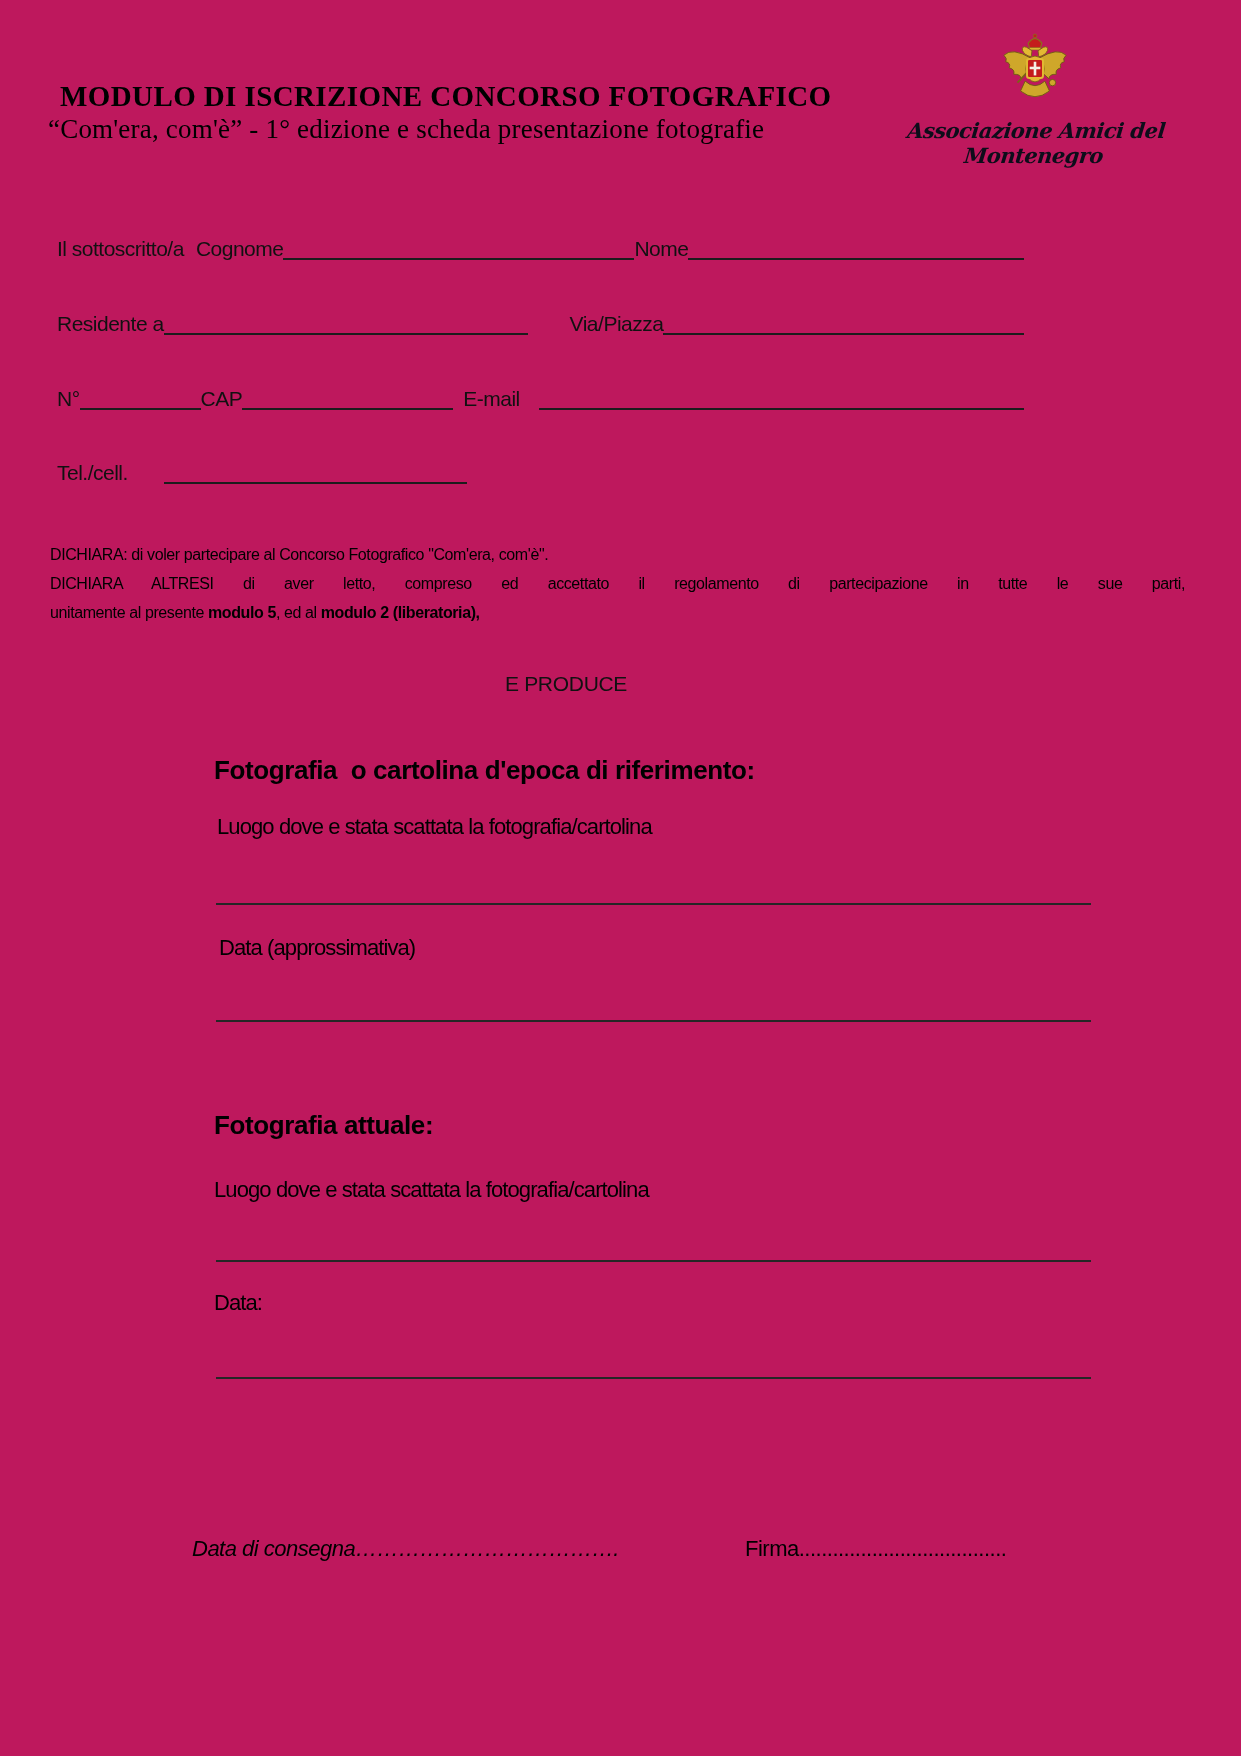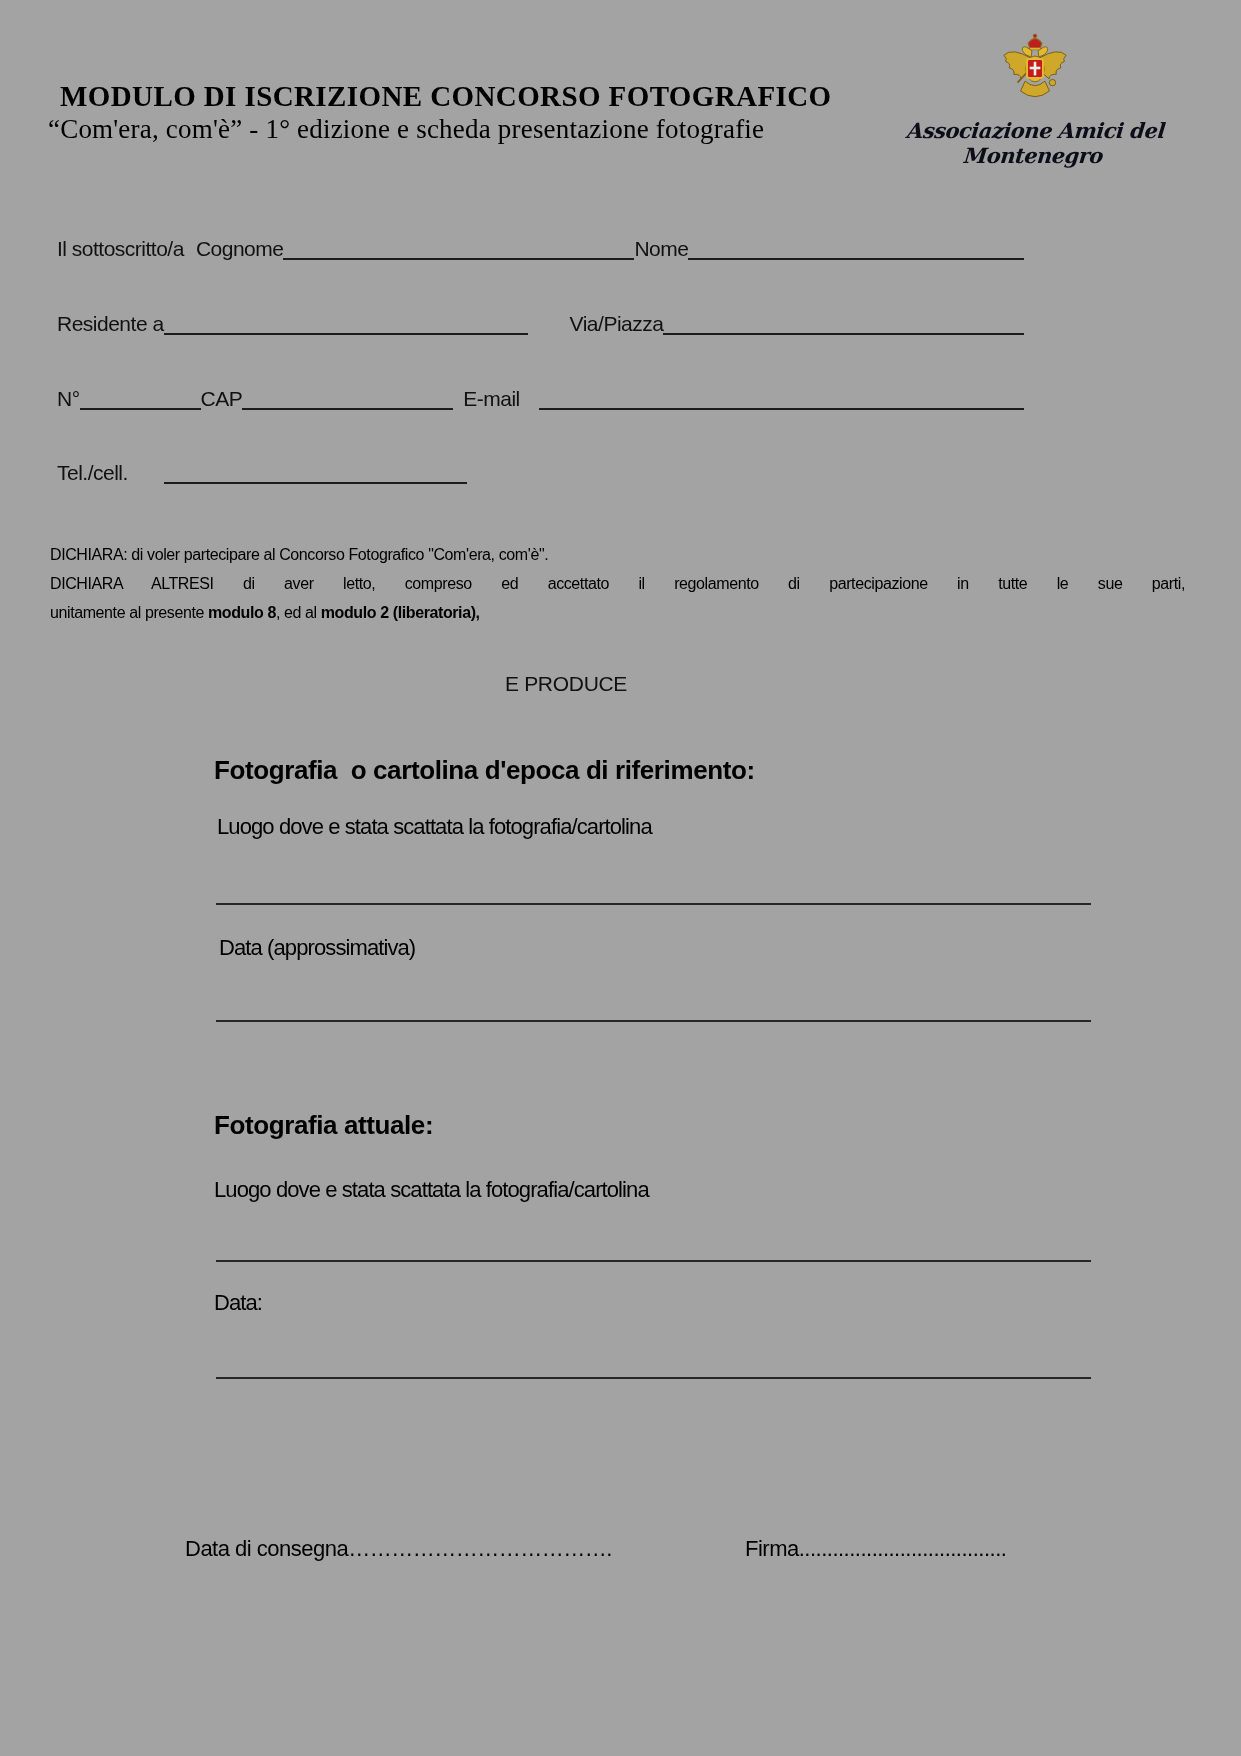--- a/index.html
+++ b/index.html
@@ -1,20 +1,20 @@
 <!DOCTYPE html>
 <html><head>
 <meta charset="utf-8">
 <style>
   html,body{margin:0;padding:0;background:#777;}
   .page{
     position:relative;
     width:1241px;height:1756px;
     margin:0 auto;
-    background:#a3a3a3;
+    background:#be185d;
     font-family:"Liberation Sans","DejaVu Sans",sans-serif;
     color:#111;
     overflow:hidden;
   }
   .abs{position:absolute;}
   .pre{white-space:pre-wrap;}
 
   
   .doc-title{
     left:60px;top:80px;
@@ -73,21 +73,21 @@
   .s1-date{left:219px;top:935px;}
   .s1-rule2{top:1020px;}
   .s2-title{left:214px;top:1110px;}
   .s2-loc{left:214px;top:1177px;}
   .s2-rule1{top:1260px;}
   .s2-date{left:214px;top:1290px;}
   .s2-rule2{top:1377px;}
 
   
   .footer-line{top:1536px;font-size:22px;letter-spacing:-0.5px;color:#000;}
-  .f-delivery{left:185px;}
+  .f-delivery{left:192px;font-style:italic;}
   .f-firma{left:745px;}
 </style>
 </head>
 <body>
 
 <div class="page">
 
   <div class="abs doc-title">MODULO DI ISCRIZIONE CONCORSO FOTOGRAFICO</div>
   <div class="abs doc-subtitle">“Com'era, com'è” - 1° edizione e scheda presentazione fotografie</div>
 
@@ -146,21 +146,21 @@
   </div>
 
   <div class="abs row row-4">
     <span class="lbl">Tel./cell.</span>
     <span class="blank w308 gap10"></span>
   </div>
 
   <div class="abs declaration">
     <div class="pre">DICHIARA: di voler partecipare al Concorso Fotografico "Com'era, com'è".</div>
     <div class="decl-just">DICHIARA ALTRESI di aver letto, compreso ed accettato il regolamento di partecipazione in tutte le sue parti,</div>
-    <div><span class="pre">unitamente al presente </span><span class="b pre">modulo 8</span><span class="pre">, ed al </span><span class="b pre">modulo 2 (liberatoria),</span></div>
+    <div><span class="pre">unitamente al presente </span><span class="b pre">modulo 5</span><span class="pre">, ed al </span><span class="b pre">modulo 2 (liberatoria),</span></div>
   </div>
 
   <div class="abs produce">E PRODUCE</div>
 
   <div class="abs sec-title pre s1-title">Fotografia  o cartolina d'epoca di riferimento:</div>
   <div class="abs sec-label s1-loc">Luogo dove e stata scattata la fotografia/cartolina</div>
   <div class="abs rule s1-rule1"></div>
   <div class="abs sec-label s1-date">Data (approssimativa)</div>
   <div class="abs rule s1-rule2"></div>
 

